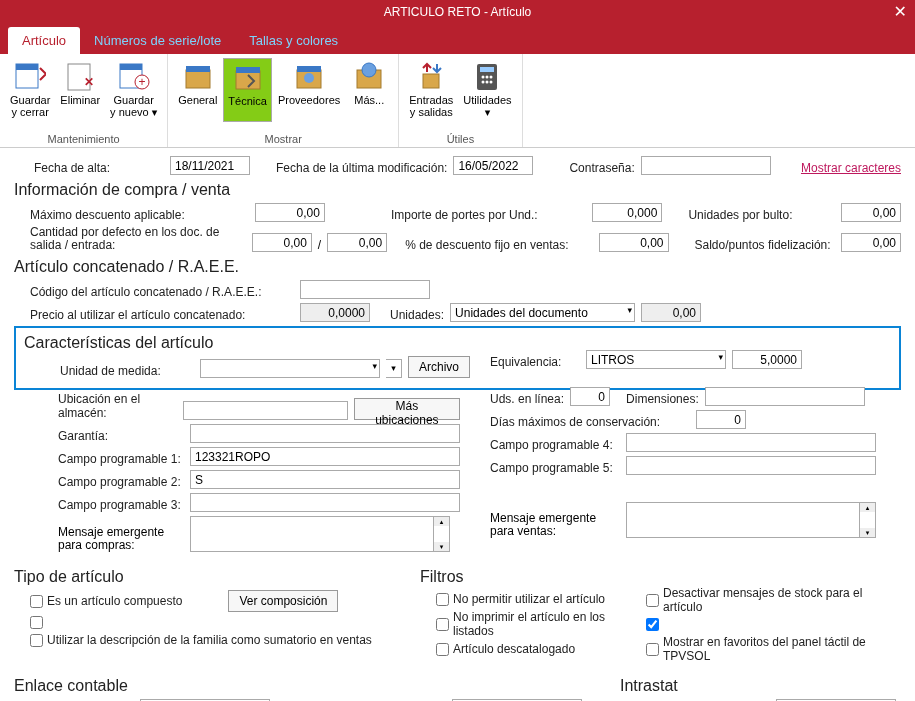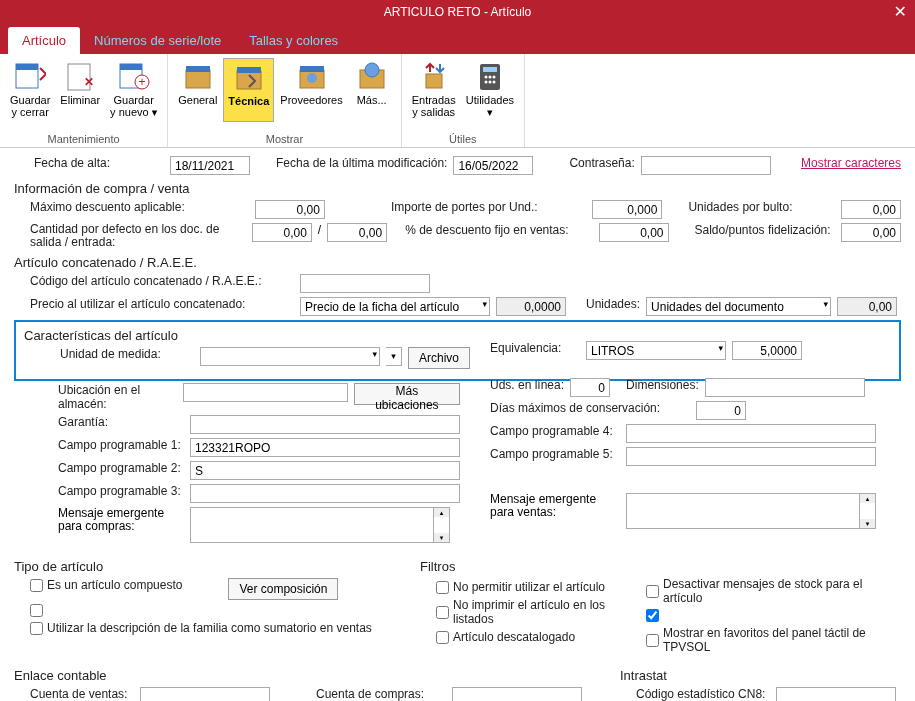--- a/index.html
+++ b/index.html
@@ -9,37 +9,37 @@
 .titlebar .close { position: absolute; right: 8px; top: 2px; font-size: 16px; cursor: pointer; }
 
 .tabbar { background: #b7202e; height: 30px; display: flex; align-items: flex-end; padding-left: 8px; }
 .tab { padding: 6px 14px; color: #7dd3fc; cursor: pointer; font-size: 13px; }
 .tab.active { background: #fff; color: #b7202e; border-radius: 3px 3px 0 0; }
 
 .ribbon { background: #fff; border-bottom: 1px solid #ccc; height: 94px; display: flex; }
 .ribbon-group { border-right: 1px solid #ddd; padding: 4px 6px 2px; display: flex; flex-direction: column; align-items: center; }
 .ribbon-items { display: flex; gap: 2px; }
 .ribbon-item { display: flex; flex-direction: column; align-items: center; justify-content: flex-start; padding: 2px 4px; cursor: pointer; text-align: center; min-width: 46px; }
-.ribbon-item.active { background: #fde047; border: 1px solid #aaa; font-weight: bold; }
+.ribbon-item.active { background: #84cc16; border: 1px solid #aaa; }
 .ribbon-icon { width: 32px; height: 32px; margin-bottom: 2px; display: flex; align-items: center; justify-content: center; }
 .ribbon-item span { line-height: 12px; font-size: 11px; }
 .ribbon-group-label { font-size: 11px; color: #555; margin-top: auto; }
 
 .content { padding: 8px 14px; }
-.row { display: flex; align-items: flex-start; margin-bottom: 4px; gap: 6px; flex-wrap: nowrap; }
+.row { display: flex; align-items: flex-end; margin-bottom: 4px; gap: 6px; flex-wrap: nowrap; }
 label, .lbl { font-size: 12px; color: #222; }
 
 input[type="text"], select, .num, .date {
   border: 1px solid #aaa; height: 19px; padding: 0 4px; font-size: 12px; background: #fff;
 }
 .num { text-align: right; }
 .readonly { background: #eee; }
 button.small { height: 22px; padding: 0 10px; border: 1px solid #999; background: #f7f7f7; cursor: pointer; }
 
-.section-title { font-size: 13px; margin: 6px 0 4px; color: #222; }
+.section-title { font-size: 16px; margin: 6px 0 4px; color: #222; }
 
 .highlight-box { border: 2px solid #0a84d6; padding: 6px 8px; margin: 4px 0 10px; }
 .highlight-input { background: #1e5fd6; color: #fff; }
 
 .spin { display: inline-flex; flex-direction: column; border: 1px solid #aaa; width: 16px; }
 .spin div { height: 9px; font-size: 7px; text-align: center; line-height: 9px; background: #eee; cursor: pointer; }
 
 .cols { display: flex; gap: 30px; }
 .col { flex: 1; }
 
@@ -226,23 +226,20 @@
     <input class="num" style="width: 60px;" value="0,00">
   </div>
 
   <div class="section-title">Artículo concatenado / R.A.E.E.</div>
   <div class="row">
     <label style="width:280px; padding-left:16px">Código del artículo concatenado / R.A.E.E.:</label>
     <input type="text" style="width: 130px;">
   </div>
   <div class="row">
     <label style="width:280px; padding-left:16px">Precio al utilizar el artículo concatenado:</label>
-    <span class="dropdown">
-        <select style="width:190px"><option>Precio de la ficha del artículo</option></select>
-      </span>
     <input class="num readonly" style="width: 70px;" value="0,0000">
     <label style="margin-left:14px">Unidades:</label>
     <span class="dropdown">
         <select style="width:185px"><option>Unidades del documento</option></select>
       </span>
     <input class="num readonly" style="width: 60px;" value="0,00">
   </div>
 
   <div class="highlight-box">
     <div class="section-title" style="margin-top:0">Características del artículo</div>

